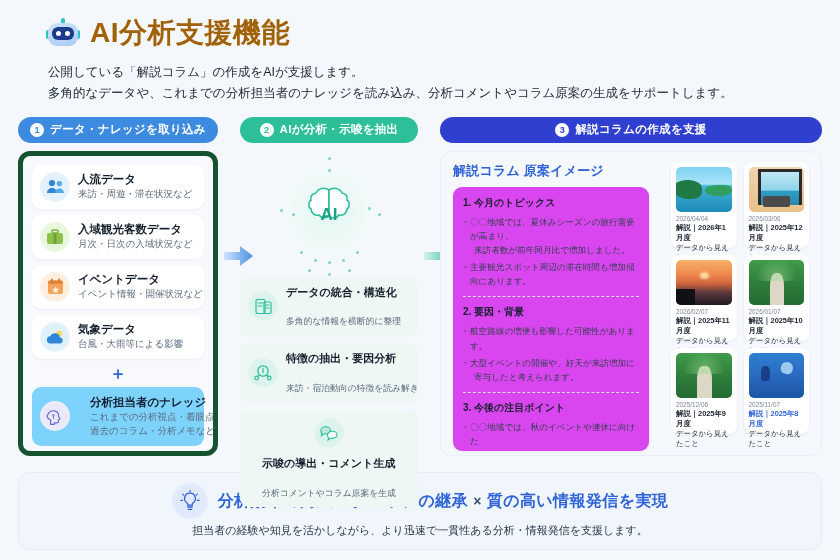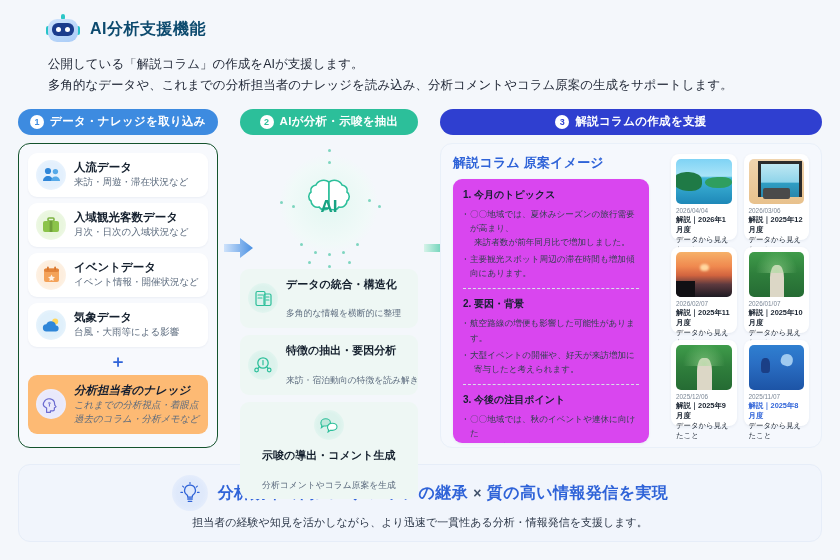--- a/index.html
+++ b/index.html
@@ -16,21 +16,21 @@
   .bot-icon { width: 34px; height: 30px; position: relative; flex: 0 0 auto; }
   .bot-body { position: absolute; left: 2px; top: 5px; width: 30px; height: 23px;
               background: linear-gradient(160deg,#cfe3fb,#a9ccf7); border-radius: 9px; }
   .bot-face { position: absolute; left: 6px; top: 9px; width: 22px; height: 13px;
               background: #1b3c8c; border-radius: 6px; }
   .bot-eye { position: absolute; top: 4px; width: 5px; height: 5px; background: #fff; border-radius: 50%; }
   .bot-eye.l { left: 4px; } .bot-eye.r { right: 4px; }
   .bot-ant { position: absolute; left: 15px; top: 0px; width: 4px; height: 6px; background: #2bc7c7; border-radius: 2px; }
   .bot-ear { position: absolute; top: 12px; width: 4px; height: 9px; background: #27c4c9; border-radius: 2px; }
   .bot-ear.l { left: 0; } .bot-ear.r { right: 0; }
-  .hdr-title { font-size: 16px; font-weight: 700; color: #0c4a6e; letter-spacing: .5px; }
+  .hdr-title { font-size: 28px; font-weight: 700; color: #a16207; letter-spacing: .5px; }
   .lead { margin: 10px 0 0 30px; font-size: 12.5px; line-height: 1.7; color: #1d2433; }
 
   
   .band { position: relative; display: flex; gap: 0; margin-top: 12px; height: 345px; }
 
   .col { position: relative; }
   .col1 { width: 200px; }
   .col2 { width: 178px; margin-left: 22px; }
   .col3 { flex: 1; margin-left: 22px; }
 
@@ -42,21 +42,21 @@
   .pill1 { background: #3d8be0; }
   .pill2 { background: #2cbf9a; }
   .pill3 { background: #2f3fd0; }
   .num {
     width: 14px; height: 14px; border-radius: 50%; background: #fff;
     color: inherit; font-size: 9px; font-weight: 700;
     display: inline-flex; align-items: center; justify-content: center; flex: 0 0 auto;
   }
   .pill1 .num { color: #3d8be0; } .pill2 .num { color: #2cbf9a; } .pill3 .num { color: #2f3fd0; }
 
-  .panel { margin-top: 8px; border-radius: 12px; background: #f7f9fd; border: 1px solid #14532d; padding: 9px; }
+  .panel { margin-top: 8px; border-radius: 12px; background: #f7f9fd; border: 5px solid #14532d; padding: 9px; }
   .panel1 { height: 305px; }
 
   .dcard {
     background: #fff; border-radius: 9px; padding: 7px 8px; margin-bottom: 6px;
     display: flex; align-items: center; gap: 8px; box-shadow: 0 1px 2px rgba(16,40,90,.05);
   }
   .dcard:last-child { margin-bottom: 0; }
   .ico { width: 30px; height: 30px; border-radius: 50%; flex: 0 0 auto; position: relative;
          display: flex; align-items: center; justify-content: center; }
   .ico.blue { background: radial-gradient(circle,#e3f0fd 55%,#f3f8fe 100%); }
@@ -65,21 +65,21 @@
   .ico.sky { background: radial-gradient(circle,#e0f0fb 55%,#f1f8fe 100%); }
   .ico.violet { background: radial-gradient(circle,#e9e9fb 55%,#f4f4fe 100%); }
   .ico.mint { background: radial-gradient(circle,#dcf2ec 55%,#eefaf6 100%); }
   .dtxt { min-width: 0; }
   .dtitle { font-size: 11.5px; font-weight: 700; color: #15202e; line-height: 1.35; white-space: nowrap; }
   .dsub { font-size: 9.5px; color: #5c6b7e; line-height: 1.45; white-space: nowrap; }
 
   .plus { text-align: center; font-size: 17px; font-weight: 700; color: #2f63d8; line-height: 1; margin: 3px 0 5px; }
 
   .kcard {
-    background: #fdba74; border-radius: 9px; padding: 8px; display: flex; align-items: center; gap: 8px; font-style: italic;
+    background: #7dd3fc; border-radius: 9px; padding: 8px; display: flex; align-items: center; gap: 20px;
   }
   .kcard .dtitle { color: #141e30; }
 
   
   .arrow { position: absolute; top: 128px; width: 30px; height: 22px; }
   .arrow svg { display: block; }
   .a1 { left: 206px; }
   .a2 { left: 406px; }
 
   

